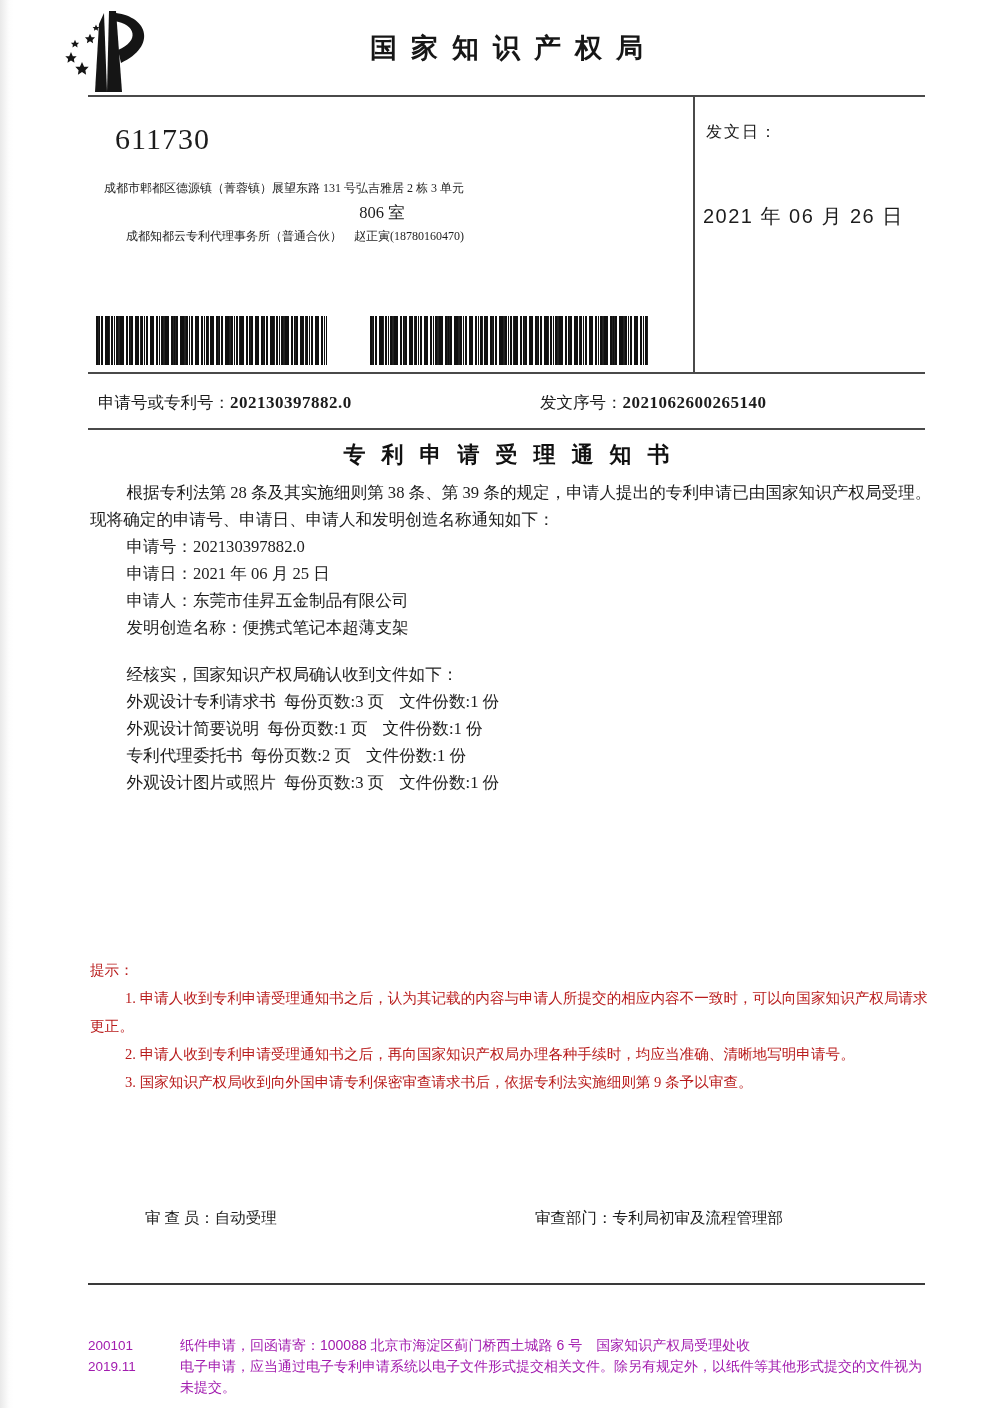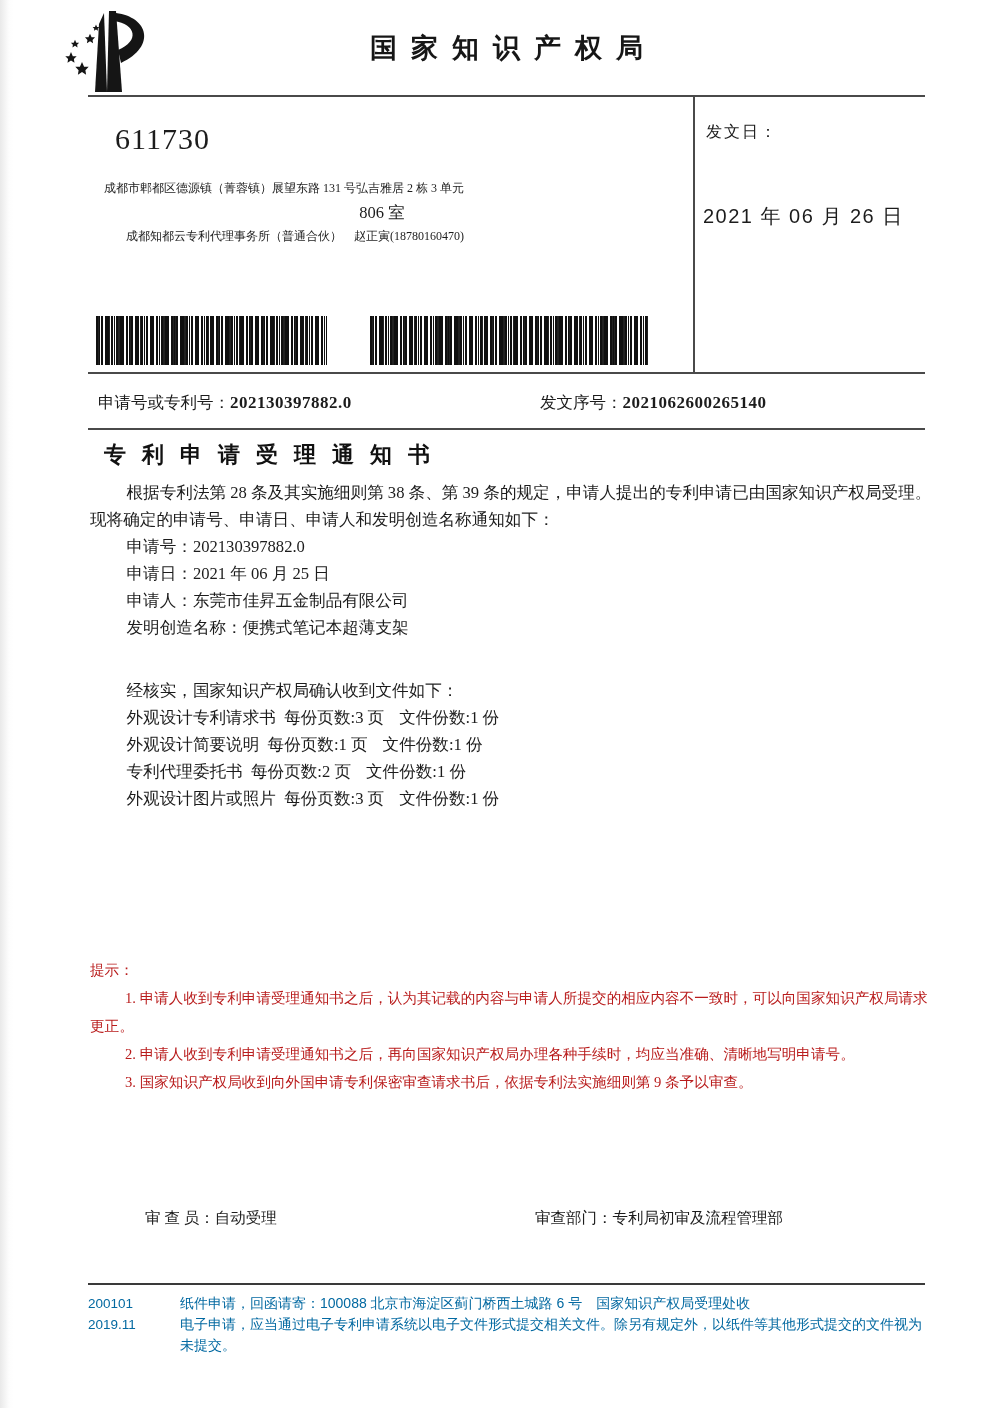--- a/index.html
+++ b/index.html
@@ -53,44 +53,44 @@
 
   
   .ref-row { top:392px; left:98px; width:830px; font-size:16.5px; }
   .ref-left  { position:absolute; left:0; top:0; }
   .ref-right { position:absolute; left:442px; top:0; }
   .ref-val { font-weight:bold; font-size:17px; letter-spacing:.5px; }
 
   
   .notice-title {
     top:440px; left:88px; width:837px;
-    text-align:left; font-size:22px; font-weight:bold;
+    text-align:center; font-size:22px; font-weight:bold;
     letter-spacing:16px; text-indent:16px; color:#111;
   }
 
   
   .body-block { top:479px; left:90px; width:842px; font-size:16.6px; line-height:27px; }
   .indent { text-indent:2.2em; }
   .field-line, .doc-line { padding-left:2.2em; }
-  .received-block { margin-top:36px; }
+  .received-block { margin-top:20px; }
   .doc-line .seg-gap  { display:inline-block; width:.5em; }
   .doc-line .seg-gap2 { display:inline-block; width:.9em; }
 
   
   .notes-block { top:956px; left:90px; width:848px; font-size:14.6px; line-height:28px; color:#b91c1c; }
   .notes-block p { text-indent:2.4em; }
   .notes-block .notes-heading { text-indent:0; }
 
   
   .signoff { top:1208px; left:0; width:998px; font-size:15.5px; }
   .signoff .examiner { position:absolute; left:145px; top:0; }
   .signoff .dept     { position:absolute; left:535px; top:0; }
 
   
-  .footer { font-family:"Liberation Sans","DejaVu Sans",sans-serif; color:#0369a1; }
+  .footer { font-family:"Liberation Sans","DejaVu Sans",sans-serif; color:#a21caf;margin-top:42px; }
   .footer-codes { top:1293px; left:88px; width:80px; font-size:13.5px; line-height:21px; }
   .footer-text  { top:1293px; left:180px; width:748px; font-size:14px; line-height:21px; }
 
   svg .ink { fill:#151515; }
 </style>
 </head>
 <body>
 
 <div class="abs" style="top:8px;left:62px;width:106px;height:86px;">
   <svg width="106" height="86" viewBox="0 0 106 86" xmlns="http://www.w3.org/2000/svg">

